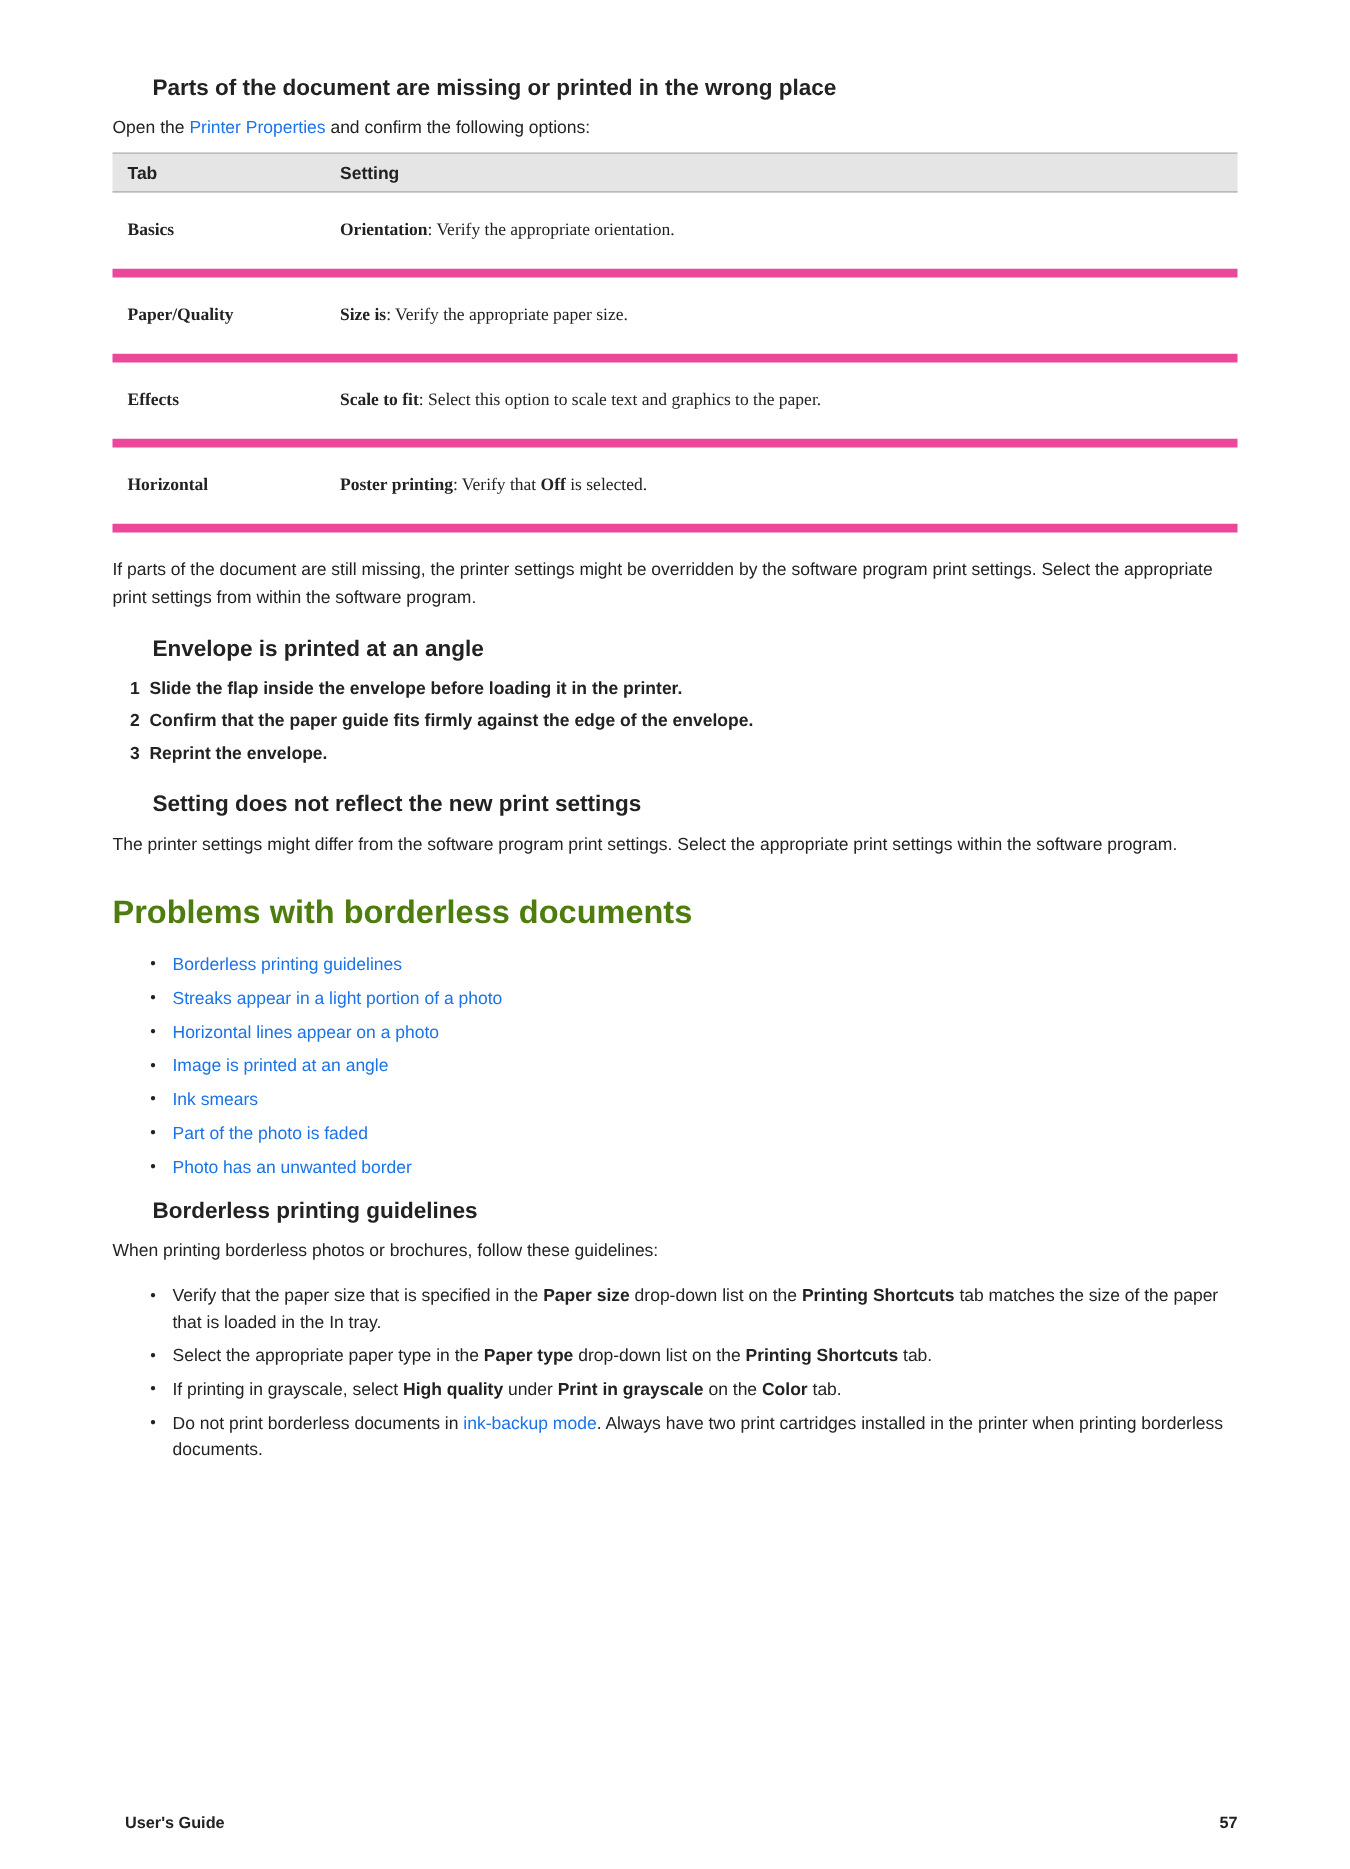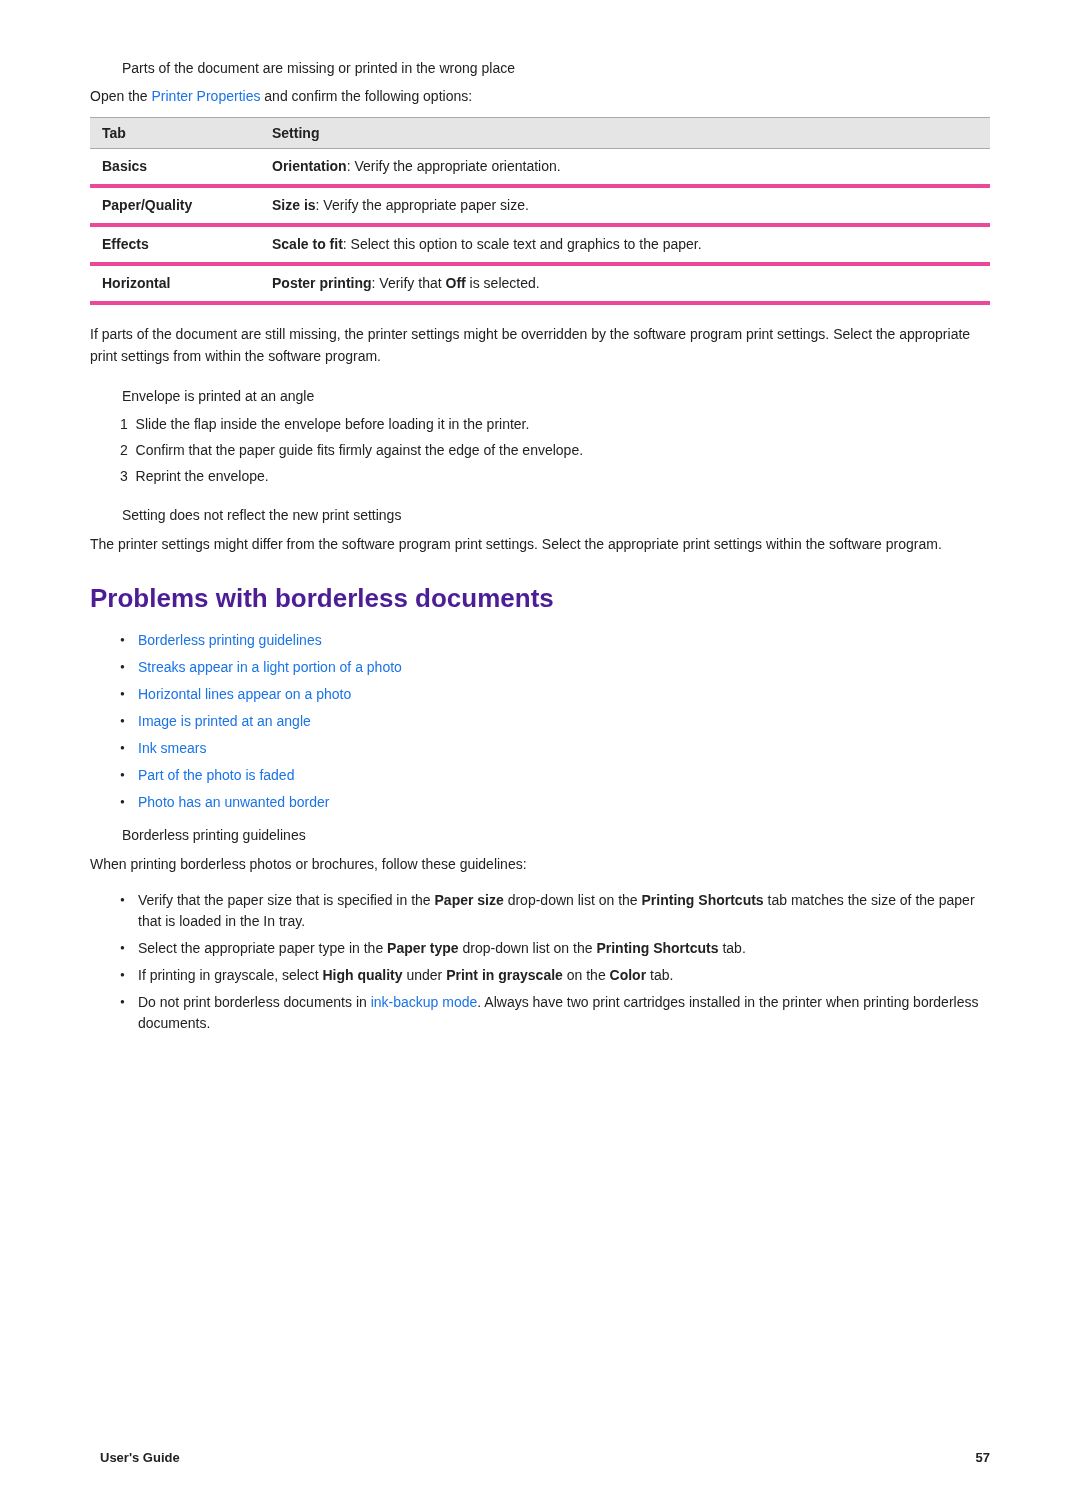--- a/index.html
+++ b/index.html
@@ -8,22 +8,22 @@
       font-size: 14px;
       color: #222;
       background: #fff;
       width: 1080px;
       min-height: 1495px;
       padding: 60px 90px 60px 90px;
       position: relative;
     }
 
     .section-heading {
-      font-size: 14px;
-      font-weight: normal;
+      font-size: 18px;
+      font-weight: bold;
       margin-bottom: 10px;
       padding-left: 32px;
     }
 
     .intro-text {
       margin-bottom: 10px;
       line-height: 1.5;
     }
 
     a, .link {
@@ -42,40 +42,42 @@
     .props-table th {
       text-align: left;
       font-weight: bold;
       padding: 7px 12px;
       border-top: 1px solid #aaa;
       border-bottom: 1px solid #aaa;
       background: #e5e5e5;
       font-size: 14px;
     }
     .props-table td {
-      padding: 7px 12px;
+      padding: 20px 12px;
       vertical-align: top;
-      border-bottom: 4px solid #ec4899;
-      font-size: 14px;
-      line-height: 1.5;
+      border-bottom: 7px solid #ec4899;
+      font-size: 14px;
+      line-height: 1.5;
+      font-family: Liberation Serif, serif;
     }
     .props-table td:first-child {
       font-weight: bold;
       white-space: nowrap;
       width: 170px;
     }
 
     .body-text {
       line-height: 1.6;
       margin-bottom: 14px;
     }
 
     .numbered-list {
       list-style: none;
-      margin: 8px 0 14px 30px;
+      margin: 8px 0 14px 14px;
+      font-weight: bold;
     }
     .numbered-list li {
       margin-bottom: 5px;
       line-height: 1.5;
     }
     .numbered-list li::before {
       display: inline-block;
       width: 18px;
       font-size: 14px;
     }
@@ -96,21 +98,21 @@
       left: 0;
       font-size: 8px;
       top: 4px;
       color: #222;
     }
 
     .main-section-title {
       font-size: 26px;
       font-weight: bold;
       margin: 28px 0 16px 0;
-      color: #4c1d95;
+      color: #4d7c0f;
     }
 
     .sub-section {
       margin-bottom: 20px;
     }
 
     .footer {
       position: absolute;
       bottom: 30px;
       left: 100px;

